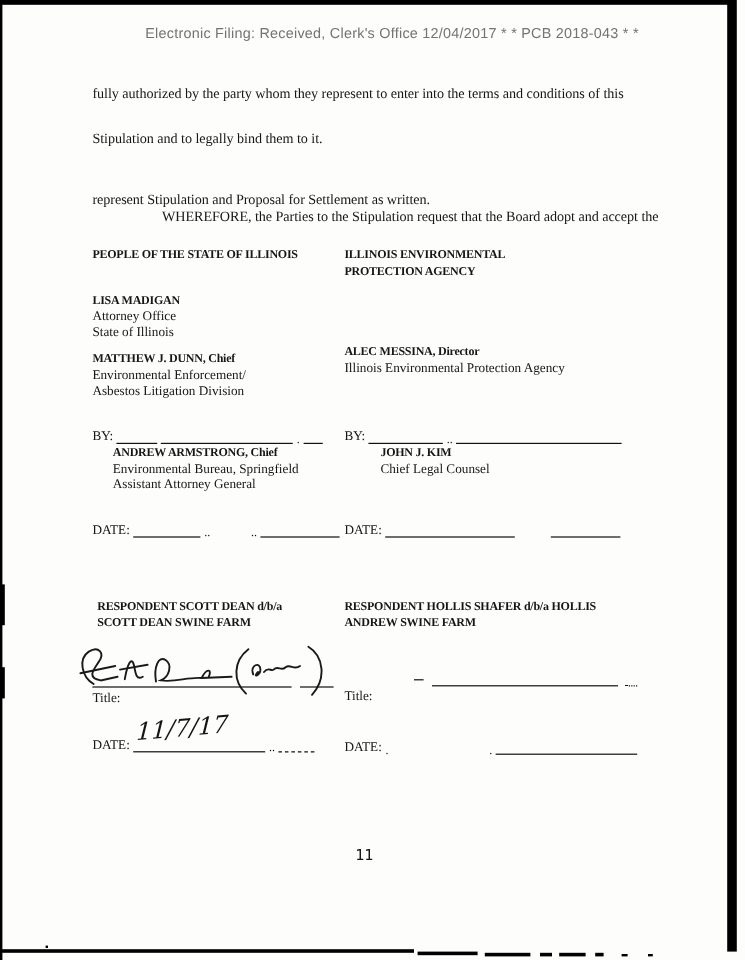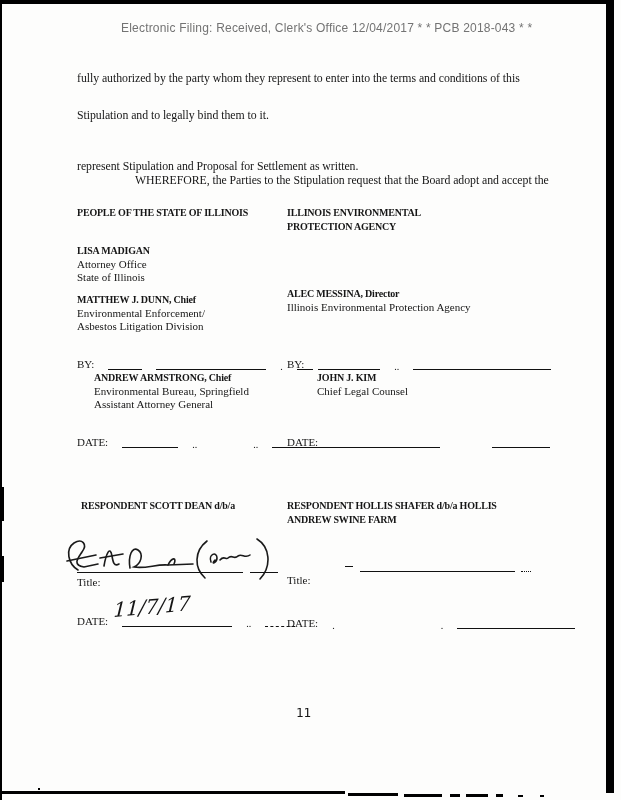--- a/index.html
+++ b/index.html
@@ -17,21 +17,21 @@
   
   .stamp{
     font-family:"Liberation Sans","DejaVu Sans",sans-serif;
     font-size:12px;letter-spacing:.2px;color:#737373;margin-left:46px;
   }
   
   .bodyline{font-size:11.8px;letter-spacing:-.05px;white-space:nowrap;}
   .caps{font-size:10px;font-weight:700;letter-spacing:-.2px;white-space:nowrap;line-height:13.5px;}
   .small{font-size:11px;line-height:13.5px;white-space:nowrap;}
   .label{font-size:11px;white-space:nowrap;}
-  .sigrow{display:flex;align-items:flex-end;gap:14px;height:15px;}
+  .sigrow{display:flex;align-items:flex-end;gap:3px;height:15px;}
   .u{display:inline-block;border-bottom:1.3px solid #111;height:13px;}
   .dot{font-size:10px;line-height:6px;color:#111;}
   .handwrit{
     font-family:"DejaVu Serif",serif;font-style:italic;
     font-size:20px;color:#141414;
     transform:rotate(-5deg) skewX(-8deg);
     transform-origin:left bottom;white-space:nowrap;
   }
   .pagenum{font-family:"DejaVu Sans Mono",monospace;font-size:12.5px;}
   .sr{position:absolute;width:1px;height:1px;overflow:hidden;clip:rect(0 0 0 0);}
@@ -116,20 +116,21 @@
   </div>
   <div class="abs sigrow" style="left:287px;top:433px;">
     <span class="label">DATE:</span>
     <span class="u" style="width:108px;"></span>
     <span style="width:24px;"></span>
     <span class="u" style="width:58px;"></span>
   </div>
 
   <div class="abs" style="left:81px;top:499px;">
     <div class="caps">RESPONDENT SCOTT DEAN d/b/a</div>
+    <div class="caps">SCOTT DEAN SWINE FARM</div>
   </div>
 
   <div class="abs" style="left:64px;top:534px;" aria-label="Scott A Dean (Owner)">
     <svg width="218" height="46" viewBox="0 0 218 46" fill="none">
       <g stroke="#1a1a1a" stroke-width="1.6" stroke-linecap="round" fill="none">
         <path d="M14 36 C4 30 1 15 10 9 C18 4 24 10 18 18 C14 24 8 31 20 33 L34 30"></path>
         <path d="M3 27 L32 21"></path>
         <path d="M40 32 C42 20 46 11 48 22 C49 28 50 33 55 30"></path>
         <path d="M36 24 L59 20"></path>
         <path d="M66 34 C64 22 68 12 74 16 C80 20 77 30 70 33 C82 35 92 30 104 31 L129 30"></path>

